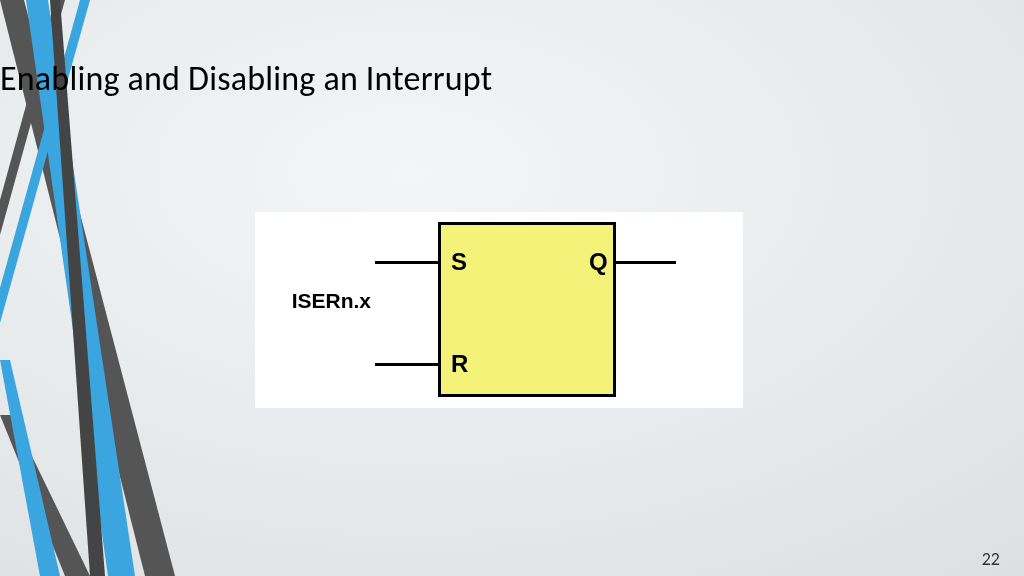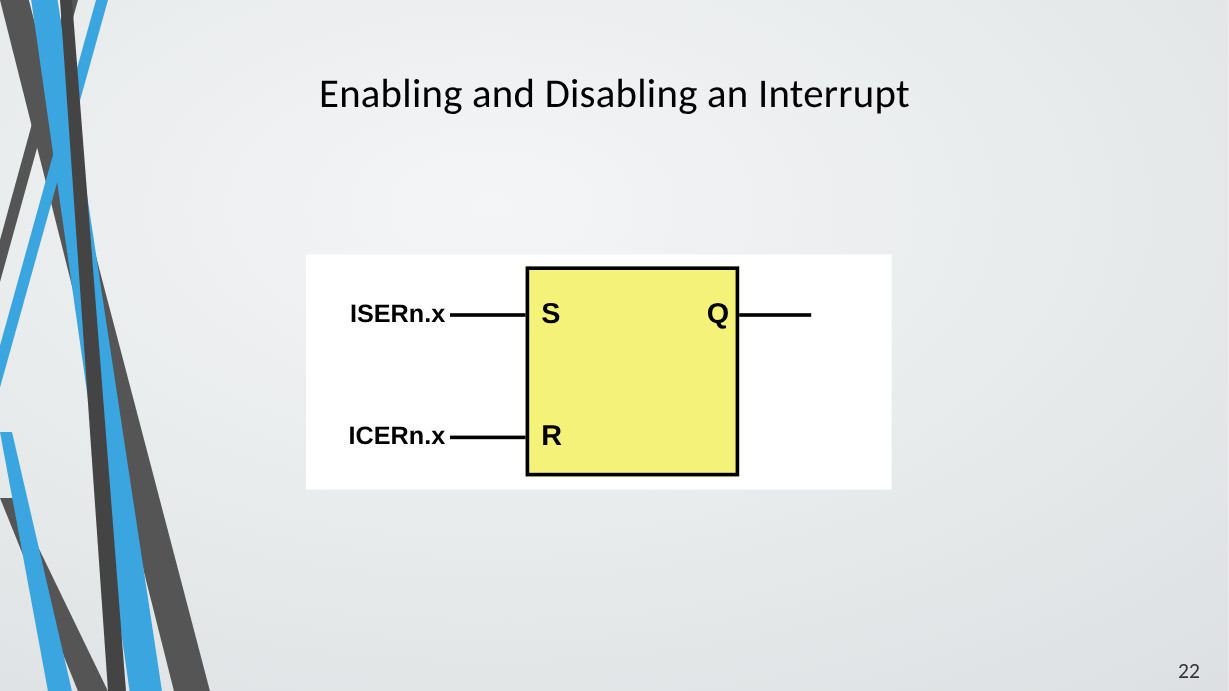--- a/index.html
+++ b/index.html
@@ -19,21 +19,20 @@
   .decor {
     position: absolute;
     inset: 0;
     pointer-events: none;
   }
   .title {
     position: absolute;
     top: 58px;
     left: 0;
     width: 100%;
-    text-align: center;
     font-size: 34px;
     font-weight: 400;
     color: #000;
     letter-spacing: 0.2px;
   }
   .page-num {
     position: absolute;
     right: 24px;
     bottom: 6px;
     font-size: 18px;
@@ -72,20 +71,21 @@
   .lbl-R { top: 138px; left: 196px; }
   .lbl-Q { top: 36px; left: 334px; }
   .in-lbl {
     position: absolute;
     font-family: Arial, sans-serif;
     font-weight: bold;
     font-size: 21px;
     color: #000;
     text-align: right;
     width: 110px;
+    margin-top: 39px;
   }
   .lbl-iser { top: 38px; left: 6px; }
   .lbl-icer { top: 140px; left: 6px; }
   .wire {
     position: absolute;
     background: #000;
     height: 3px;
   }
   .w-s { top: 49px; left: 120px; width: 63px; }
   .w-r { top: 151px; left: 120px; width: 63px; }
@@ -118,19 +118,18 @@
 
       <div class="wire w-s"></div>
       <div class="wire w-r"></div>
       <div class="wire w-q"></div>
 
       <div class="sr-lbl lbl-S">S</div>
       <div class="sr-lbl lbl-R">R</div>
       <div class="sr-lbl lbl-Q">Q</div>
 
       <div class="in-lbl lbl-iser">ISERn.x</div>
-      <div class="in-lbl lbl-icer">ICERn.x</div>
     </div>
   </div>
 
   <div class="page-num">22</div>
 
 </div>
 
 </body></html>

